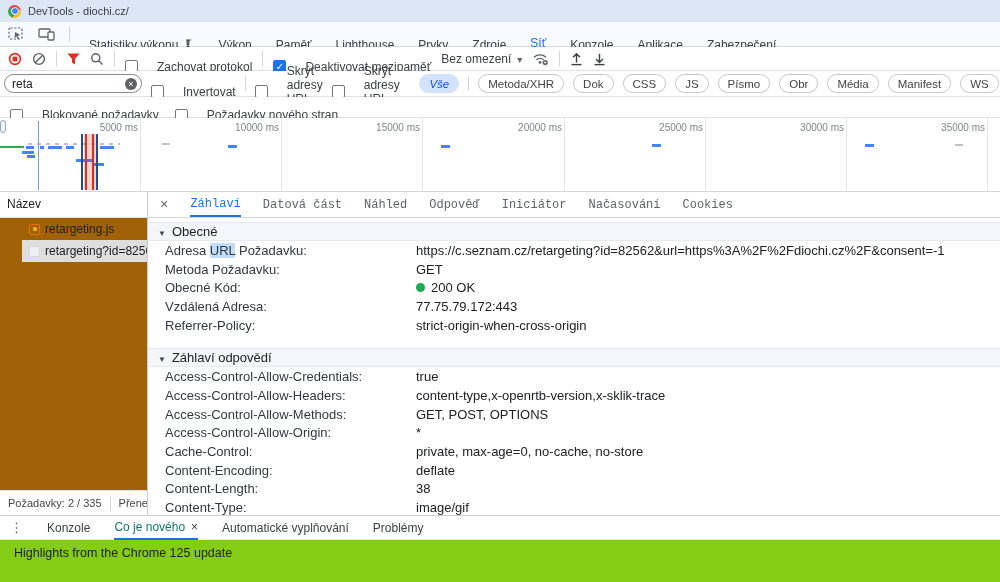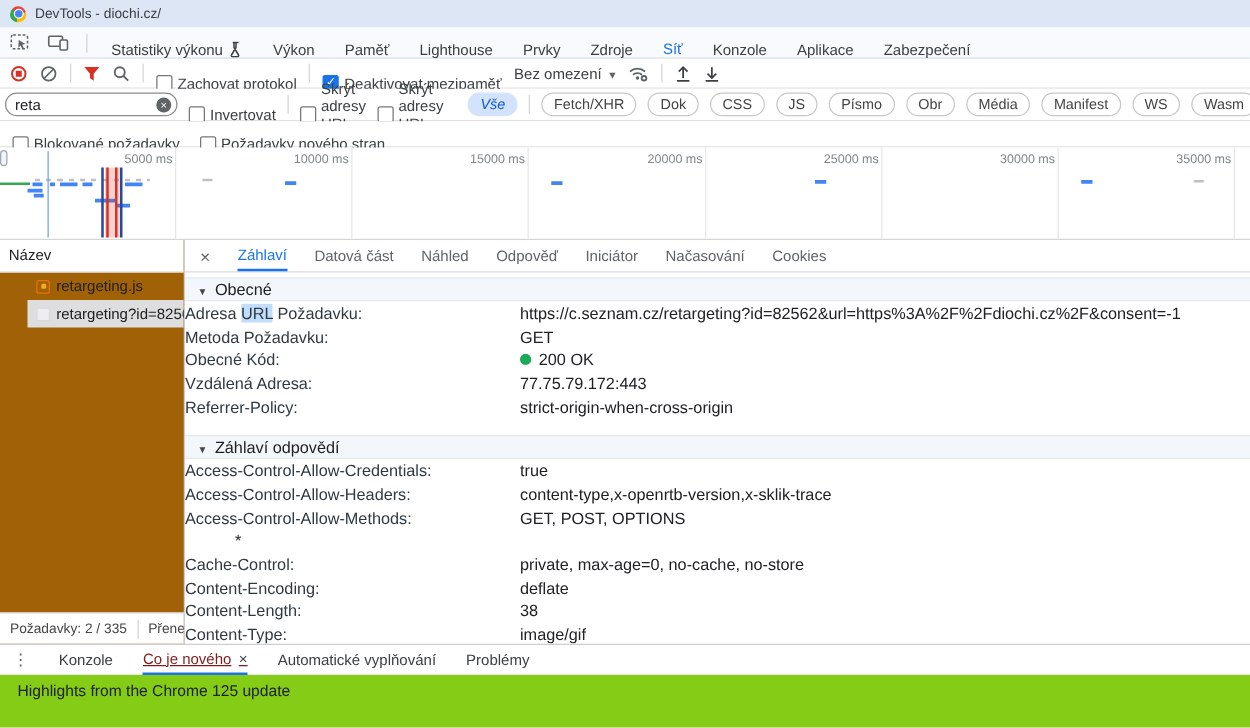--- a/index.html
+++ b/index.html
@@ -13,28 +13,28 @@
     padding-left:8px; gap:7px; font-size:11px; color:#3c4043; }
   .chrome-logo { width:13px; height:13px; border-radius:50%; position:relative; flex:0 0 13px;
     background:conic-gradient(from -45deg,#ea4335 0 33%,#fbbc04 0 66%,#34a853 0 100%); }
   .chrome-logo::after { content:""; position:absolute; inset:2.5px; border-radius:50%;
     background:#4285f4; border:1px solid #fff; }
 
   
   .tabbar { top:22px; height:25px; background:#f8fafd; border-bottom:1px solid #d6d9de;
     display:flex; align-items:center; padding-left:8px; gap:14px; font-size:12px; color:#3c4043; }
   .tbicon { display:inline-flex; align-items:center; color:#5f6368; cursor:pointer; }
-  .tab { display:inline-flex; align-items:center; gap:5px; height:24px; padding:0 5px; cursor:pointer;margin-top:11px; }
+  .tab { display:inline-flex; align-items:flex-end; gap:5px; height:24px; padding:0 5px; cursor:pointer;margin-top:11px; }
   .tab.active { color:#1a73e8; border-bottom:2px solid #1a73e8; }
 
   
   .toolbar { top:47px; height:24px; background:#fff; border-bottom:1px solid #e0e0e0;
     display:flex; align-items:center; padding-left:8px; gap:10px; font-size:12px; color:#3c4043; }
   .icon-btn { display:inline-flex; align-items:center; cursor:pointer; }
-  .cb { display:inline-flex; align-items:center; gap:4px; cursor:pointer;margin-top:16px; }
+  .cb { display:inline-flex; align-items:center; gap:19px; cursor:pointer;margin-top:16px; }
   .cbx { width:13px; height:13px; border:1px solid #767676; border-radius:2px; background:#fff;
     display:inline-flex; align-items:center; justify-content:center; flex:0 0 13px; }
   .cbx.checked { background:#1a73e8; border-color:#1a73e8; }
   .cbx.checked::after { content:"✓"; color:#fff; font-size:10px; line-height:1; }
   .throttle { display:inline-flex; align-items:center; gap:6px; cursor:pointer; }
   .caret::before { content:"▾"; font-size:10px; color:#5f6368; }
 
   
   .filterrow { top:71px; height:26px; background:#fff; border-bottom:1px solid #e0e0e0;
     display:flex; align-items:center; padding-left:4px; gap:9px; font-size:12px; color:#3c4043; }
@@ -75,45 +75,45 @@
   .file-icon.js { border:1.5px solid #e8710a; }
   .file-icon.js::after { content:""; position:absolute; inset:2.5px; background:#f5a623; border-radius:1px; }
   .file-icon.img { background:#eceef1; border:1px solid #d7dadd; }
   .req-status { position:absolute; bottom:0; left:0; width:148px; height:25px; background:#fff;
     border-top:1px solid #e0e0e0; display:flex; align-items:center; gap:8px; padding-left:8px;
     font-size:11px; color:#474747; white-space:nowrap; }
 
   
   .details-panel { flex:1; background:#fff; overflow:hidden; }
   .dtabs { height:26px; border-bottom:1px solid #d6d9de; display:flex; align-items:center;
-    gap:22px; padding-left:12px; font-size:12px; color:#5f6368; }
+    gap:22px; padding-left:12px; font-size:12px; color:#5f6368;font-family:Liberation Mono, monospace; }
   .dclose { color:#5f6368; font-size:14px; cursor:pointer; }
   .dclose::before { content:"×"; }
   .dtab { height:25px; display:inline-flex; align-items:center; cursor:pointer; }
   .dtab.active { color:#1a73e8; border-bottom:2px solid #1a73e8; }
   .dcontent { padding-top:4px; font-size:13px; }
   .section-head { height:19px; display:flex; align-items:center; background:#f3f6fb;
     border-top:1px solid #e4e9f2; border-bottom:1px solid #e4e9f2; padding-left:10px;
     color:#202124; cursor:pointer; }
   .section-head.second { margin-top:14px; }
   .tri::before { content:"▼"; font-size:8px; margin-right:6px; color:#474747; }
   .hrow { display:flex; height:18.7px; align-items:center; }
-  .hname { width:228px; flex:0 0 228px; padding-left:0; color:#303942; white-space:nowrap; }
+  .hname { width:228px; flex:0 0 228px; padding-left:17px; color:#303942; white-space:nowrap; }
   .hval { color:#202124; white-space:nowrap; display:inline-flex; align-items:center; gap:6px;margin-left:40px; }
   .hl { background:#c2ddfc; border-radius:1px; }
   .dot { width:9px; height:9px; border-radius:50%; background:#1baa55; display:inline-block; }
 
   
   .drawer-tabs { top:515px; height:25px; background:#fff; border-top:1px solid #cfcfcf;
     border-bottom:1px solid #e8e8e8; display:flex; align-items:center; gap:24px;
     padding-left:10px; font-size:12px; color:#3c4043; }
   .kebab { color:#5f6368; font-size:13px; cursor:pointer; }
   .kebab::before { content:"⋮"; }
   .dwtab { height:24px; display:inline-flex; align-items:center; gap:6px; cursor:pointer; }
-  .dwtab.active { color:#7f1d1d; border-bottom:2px solid #1a73e8;text-decoration:underline; }
+  .dwtab.active { color:#0f766e; border-bottom:2px solid #1a73e8; }
   .xclose { color:#3c4043; font-size:12px; cursor:pointer; }
   .xclose::before { content:"×"; }
   .drawer-content { top:540px; height:42px; background:#84cc16; padding:6px 0 0 14px;
     font-size:12.5px; color:#202124; }
   svg { display:block; }
 </style>
 </head>
 <body>
 
 <div class="band titlebar">
@@ -230,21 +230,21 @@
   <label class="cb">
     <span class="cbx"></span>
     <span>Skrýt adresy URL dat</span>
   </label>
   <label class="cb">
     <span class="cbx"></span>
     <span>Skrýt adresy URL rozšíření</span>
   </label>
   <span class="chip active">Vše</span>
   <span class="vdiv"></span>
-  <span class="chip">Fetch/XHR</span>
+  <span class="chip">Metoda/XHR</span>
   <span class="chip">Dok</span>
   <span class="chip">CSS</span>
   <span class="chip">JS</span>
   <span class="chip">Písmo</span>
   <span class="chip">Obr</span>
   <span class="chip">Média</span>
   <span class="chip">Manifest</span>
   <span class="chip">WS</span>
   <span class="chip">Wasm</span>
 
@@ -370,20 +370,21 @@
       </div>
       <div class="hrow">
         <span class="hname">Access-Control-Allow-Headers:</span>
         <span class="hval">content-type,x-openrtb-version,x-sklik-trace</span>
       </div>
       <div class="hrow">
         <span class="hname">Access-Control-Allow-Methods:</span>
         <span class="hval">GET, POST, OPTIONS</span>
       </div>
       <div class="hrow">
+        <span class="hname">Access-Control-Allow-Origin:</span>
         <span class="hval">*</span>
       </div>
       <div class="hrow">
         <span class="hname">Cache-Control:</span>
         <span class="hval">private, max-age=0, no-cache, no-store</span>
       </div>
       <div class="hrow">
         <span class="hname">Content-Encoding:</span>
         <span class="hval">deflate</span>
       </div>

